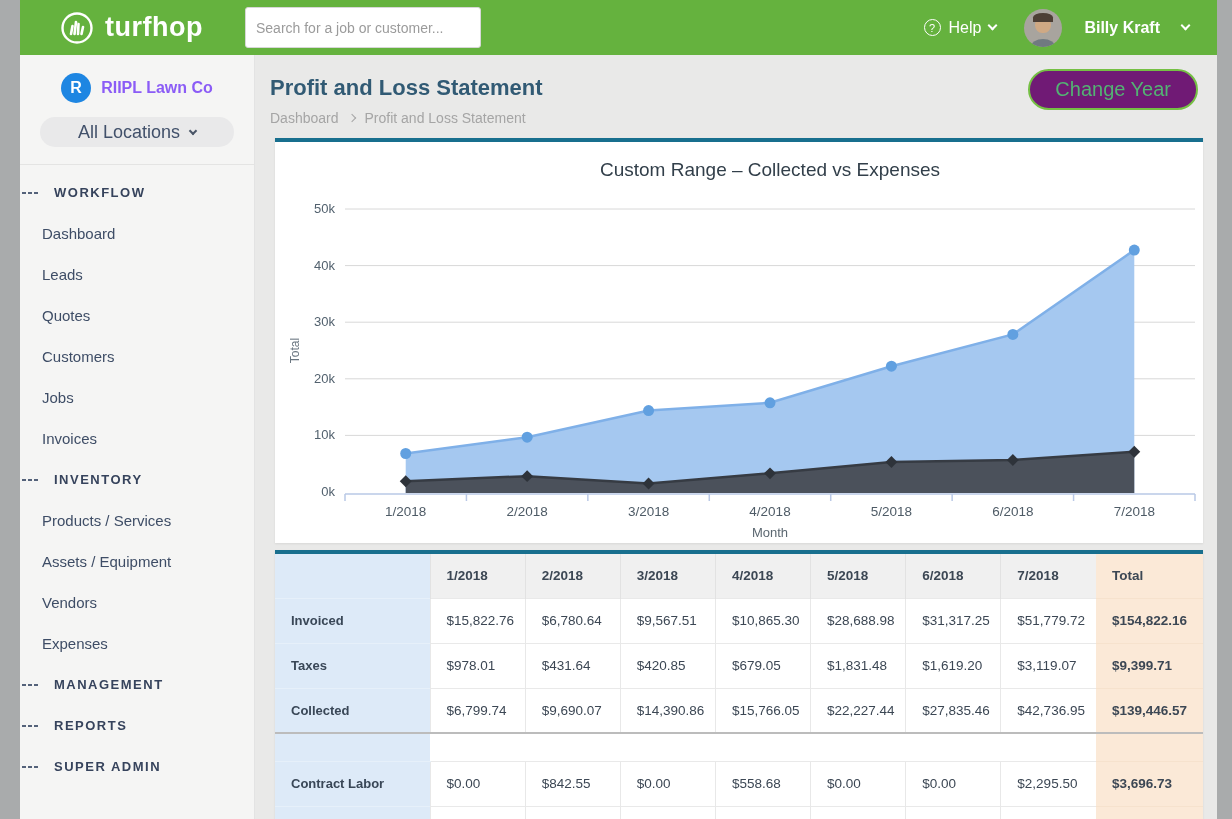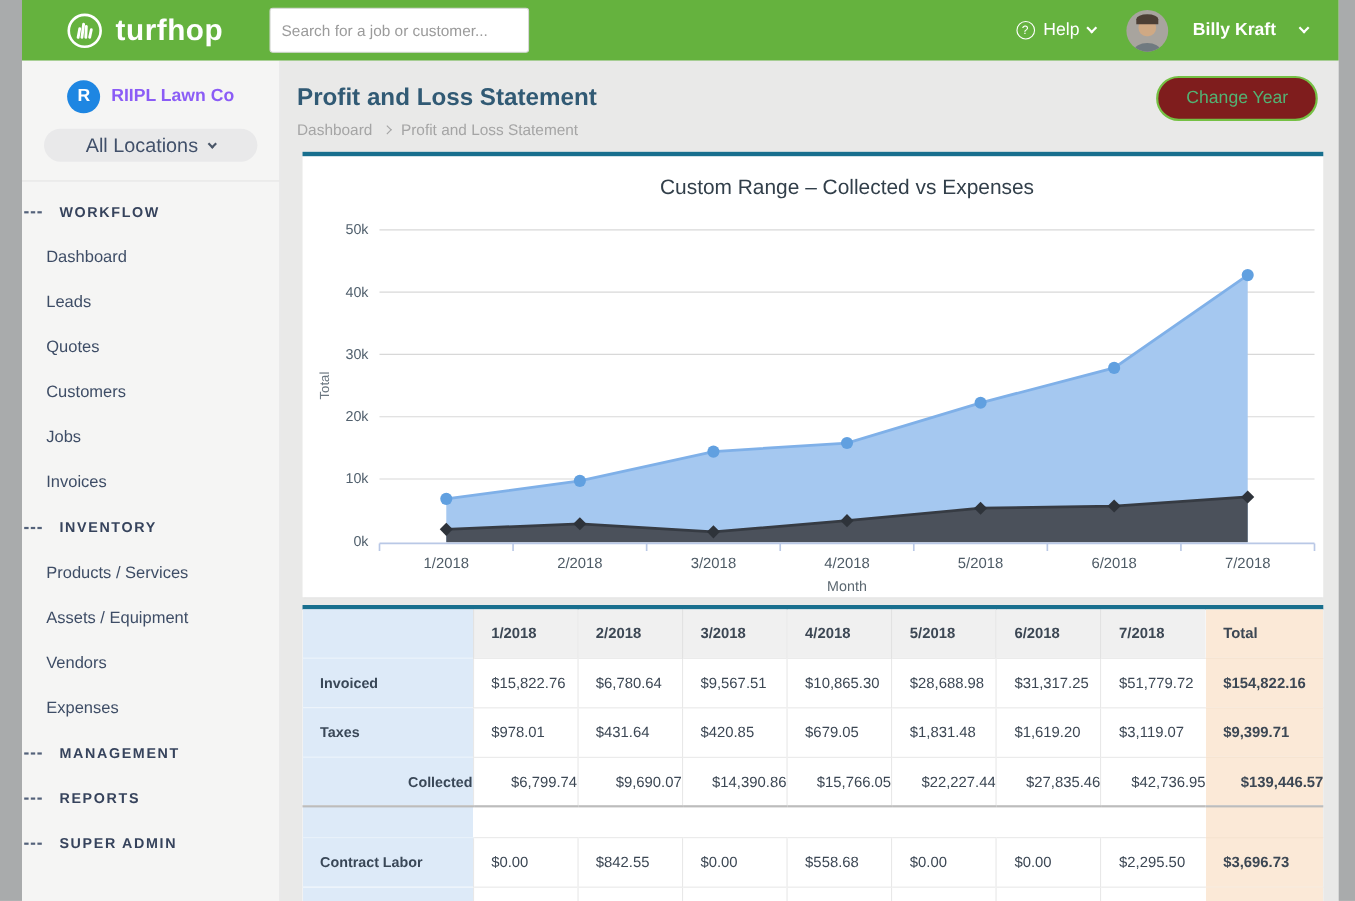--- a/index.html
+++ b/index.html
@@ -60,41 +60,41 @@
   .nav-item { padding-left:22px; font-size:15px; color:#3e4d66; }
 
   
   .main { position:absolute; left:235px; top:55px; width:962px; height:764px; overflow:hidden; }
   .page-head { position:relative; padding:20px 15px 0; }
   .page-title { font-size:22px; font-weight:bold; color:#315a74; }
   .breadcrumb { margin-top:9px; font-size:14px; color:#a5a5a5; display:flex; align-items:center; gap:10px; }
   .crumb-sep { display:inline-block; width:6px; height:6px; border-right:1.5px solid #a5a5a5;
     border-top:1.5px solid #a5a5a5; transform:rotate(45deg); }
   .change-year { position:absolute; top:14px; right:19px; height:41px; padding:0 25px;
-    background:#7f1d1d; border:2px solid #75c044; border-radius:21px; color:#53b273;
-    font-size:16px; font-family:"Liberation Sans",sans-serif; cursor:pointer; }
+    background:#701a75; border:2px solid #75c044; border-radius:21px; color:#53b273;
+    font-size:20px; font-family:"Liberation Sans",sans-serif; cursor:pointer; }
 
   .card { margin-left:20px; width:928px; background:#fff; border-top:4px solid #186f8e;
     box-shadow:0 1px 2px rgba(0,0,0,.08); }
   .chart-card { margin-top:12px; height:405px; }
   .table-card { margin-top:7px; }
 
   
   table { width:100%; border-collapse:collapse; table-layout:fixed; }
   th, td { text-align:left; padding-left:16px; font-size:13.5px; color:#3c4754; overflow:hidden; white-space:nowrap; }
   th { height:44px; font-weight:bold; }
   td { height:45px; }
   .lbl { width:155px; background:#ddeaf8; font-weight:bold; font-size:13px; color:#394757; }
   .tot { width:107px; background:#fbe9d7; font-weight:bold; }
   th.val { background:#f0f0f0; border-left:1px solid #e2e2e2; }
   td.val { background:#fff; border-left:1px solid #e8e8e8; }
   tr.data td { border-top:1px solid #e9e9e9; }
   tr.data td.lbl { border-top:1px solid #e6f0fa; }
   tr.data td.tot { border-top:1px solid #f6e2cd; }
-  tr.group-end td { border-bottom:2px solid #bcbcbc;text-align:right; }
+  tr.group-end td { border-bottom:2px solid #bcbcbc; }
   tr.spacer td { height:28px; border-top:none; }
   tr.spacer td.gap { background:#fff; }
 
   
   svg text { font-family:"Liberation Sans", sans-serif; }
 </style>
 </head>
 <body>
 
 <div class="rail rail-left"></div>

